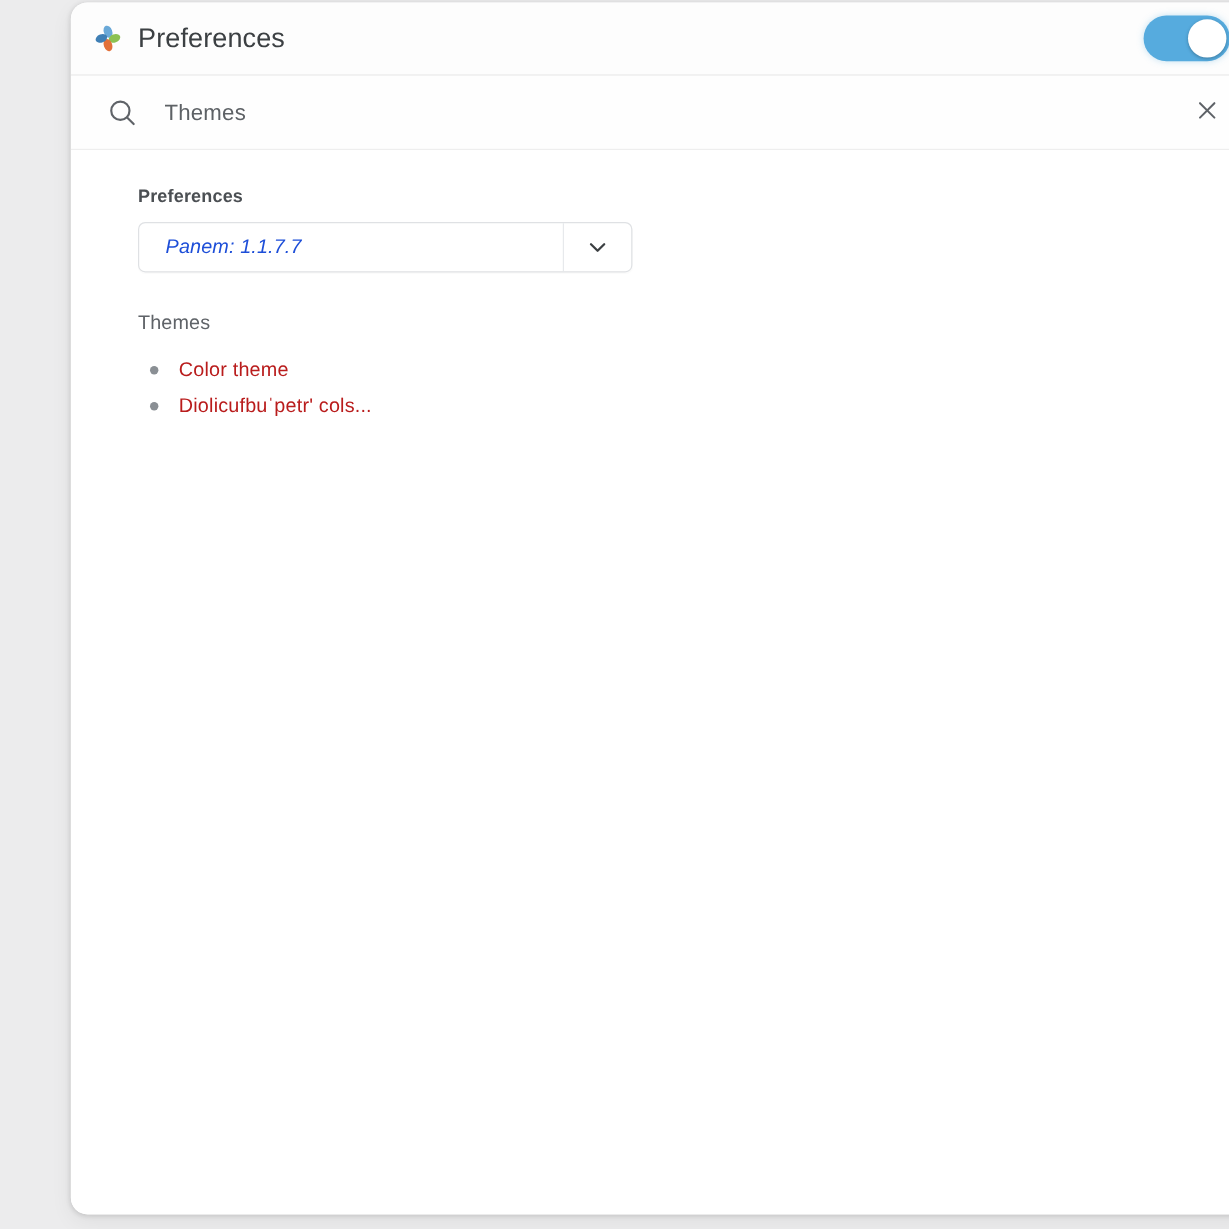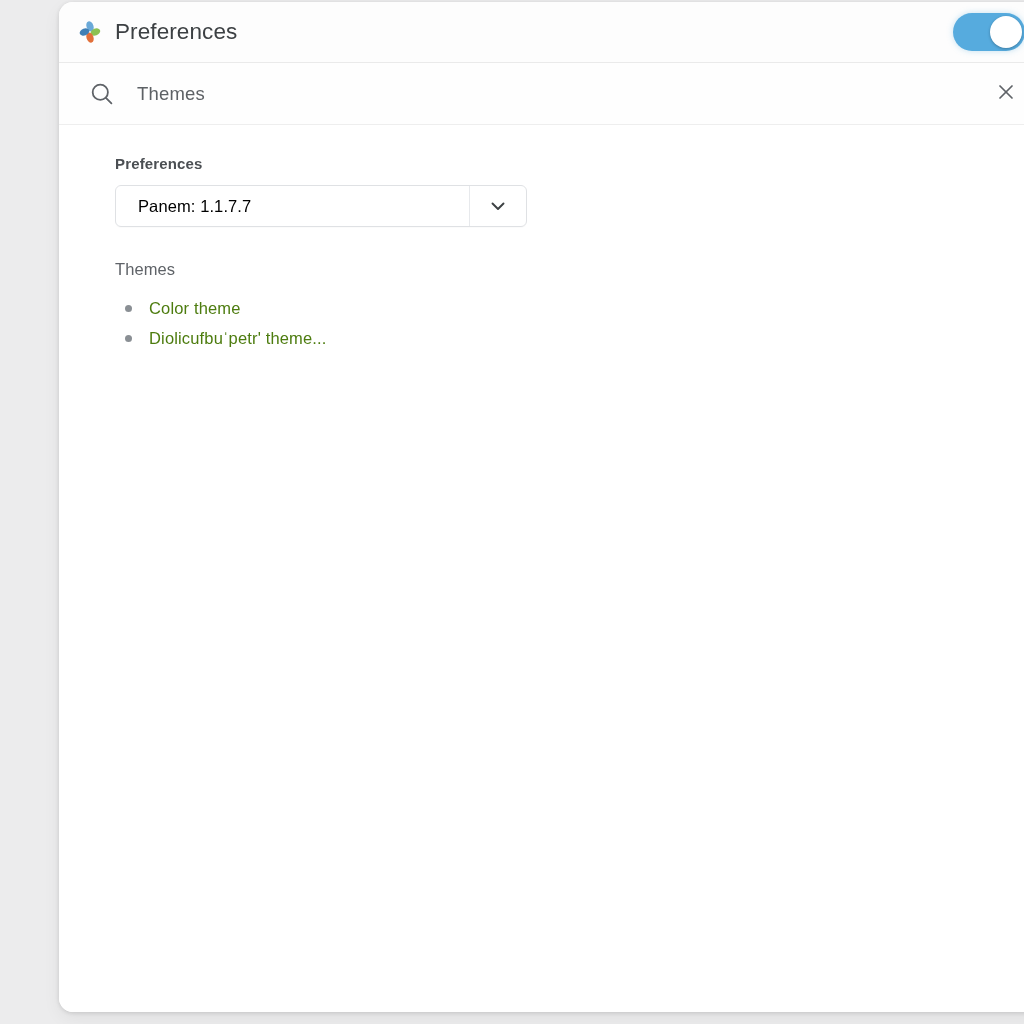--- a/index.html
+++ b/index.html
@@ -141,22 +141,23 @@
     box-shadow: 0 1px 1px rgba(0,0,0,0.02);
     cursor: pointer;
     margin-bottom: 33px;
   }
   .select-value {
     flex: 1 1 auto;
     display: flex;
     align-items: center;
     padding-left: 22px;
     font-size: 16.5px;
-    color: #000000;
+    color: #1d4ed8;
     letter-spacing: 0.1px;
+    font-style: italic;
   }
   .select-arrow {
     flex: 0 0 57px;
     border-left: 1px solid #e7e9ec;
     display: flex;
     align-items: center;
     justify-content: center;
   }
 
   .themes-title {
@@ -178,21 +179,21 @@
   .bullet {
     width: 7px;
     height: 7px;
     border-radius: 50%;
     background: #8a8f94;
     flex: 0 0 7px;
     margin-right: 17px;
   }
   .theme-label {
     font-size: 16.5px;
-    color: #4d7c0f;
+    color: #b91c1c;
     letter-spacing: 0.15px;
   }
 </style>
 </head>
 <body>
 
 <div id="app-window">
 
   <div class="titlebar">
 
@@ -250,18 +251,18 @@
 
     <div class="themes-title">Themes</div>
 
     <ul class="theme-list">
       <li class="theme-item">
         <span class="bullet"></span>
         <span class="theme-label">Color theme</span>
       </li>
       <li class="theme-item">
         <span class="bullet"></span>
-        <span class="theme-label">Diolicufbuˈpetr' theme...</span>
+        <span class="theme-label">Diolicufbuˈpetr' cols...</span>
       </li>
     </ul>
 
   </div>
 </div>
 
 </body></html>

